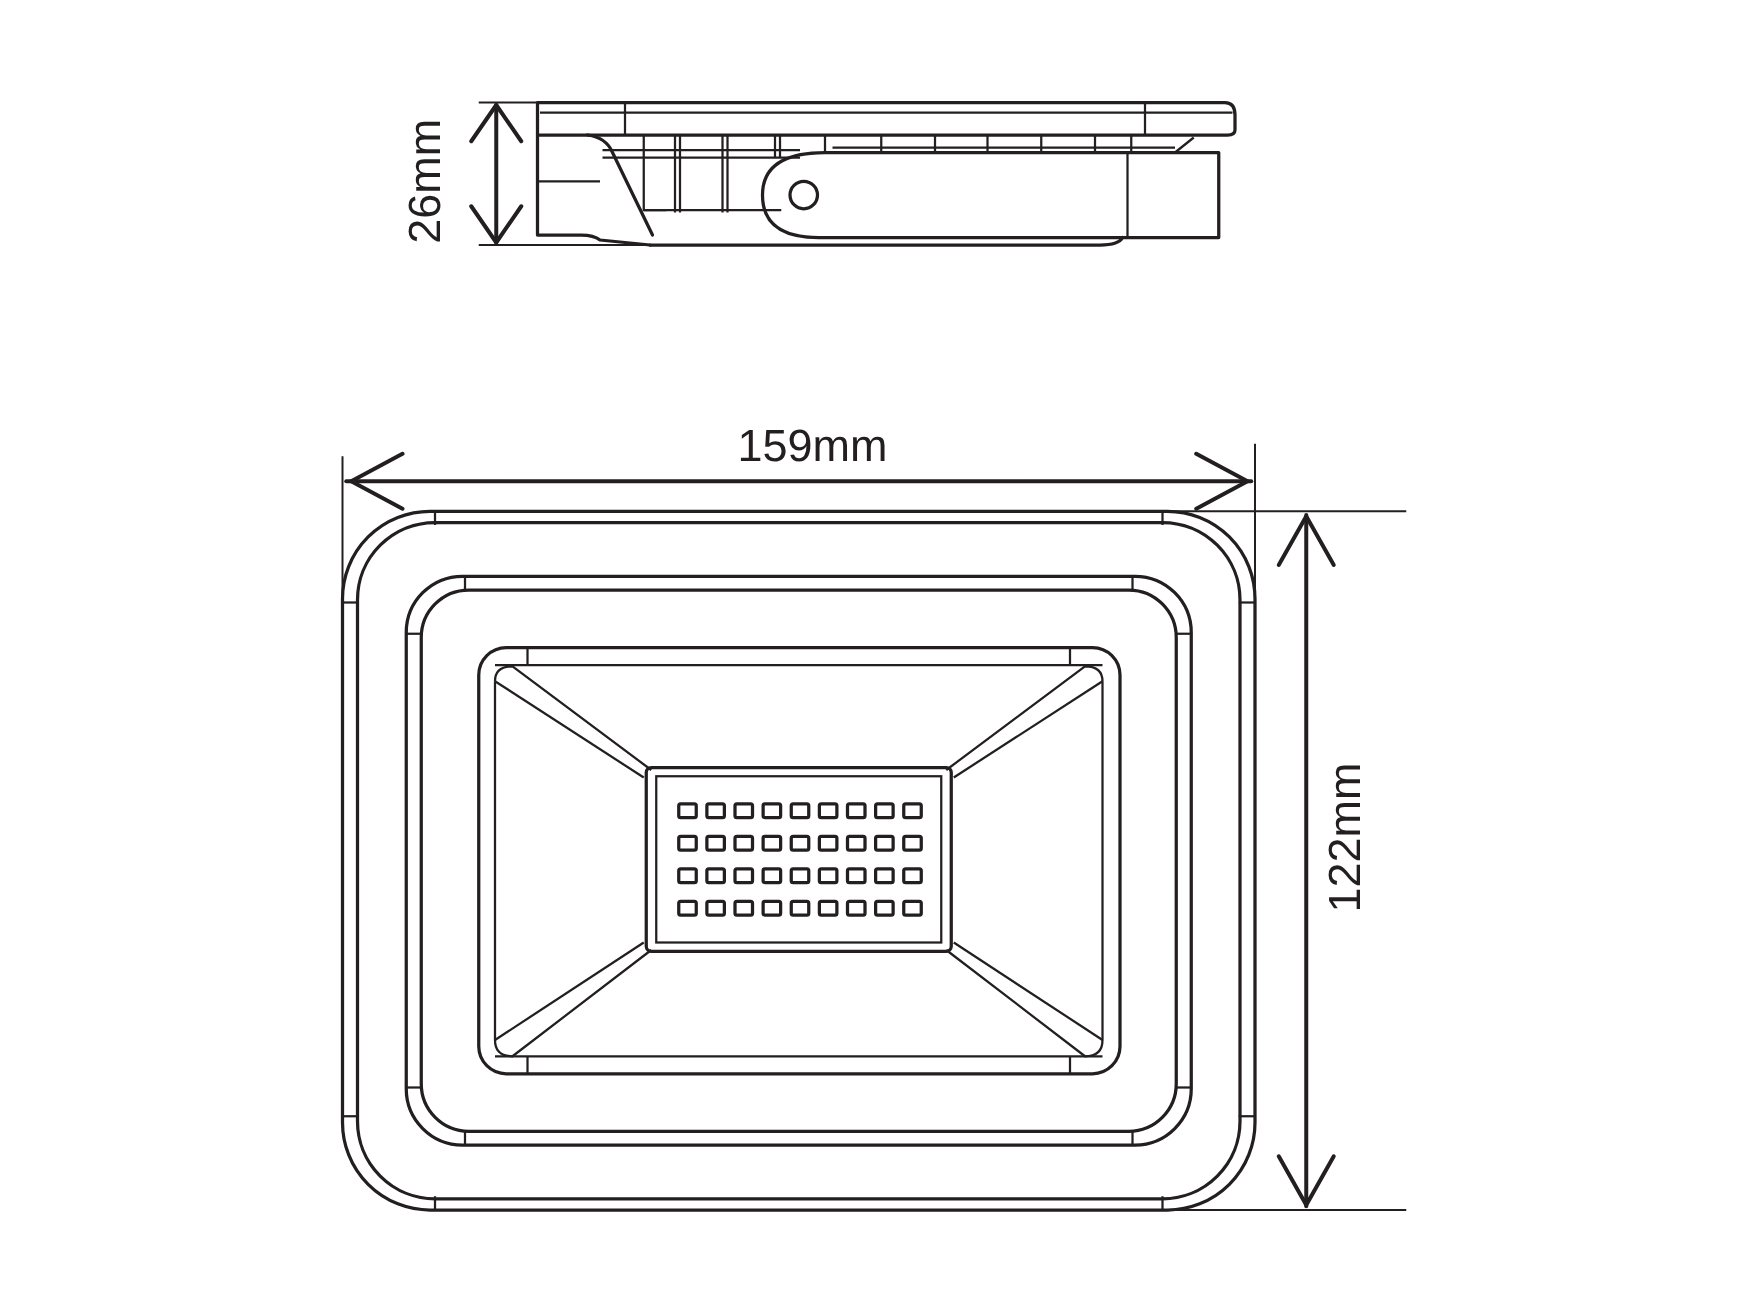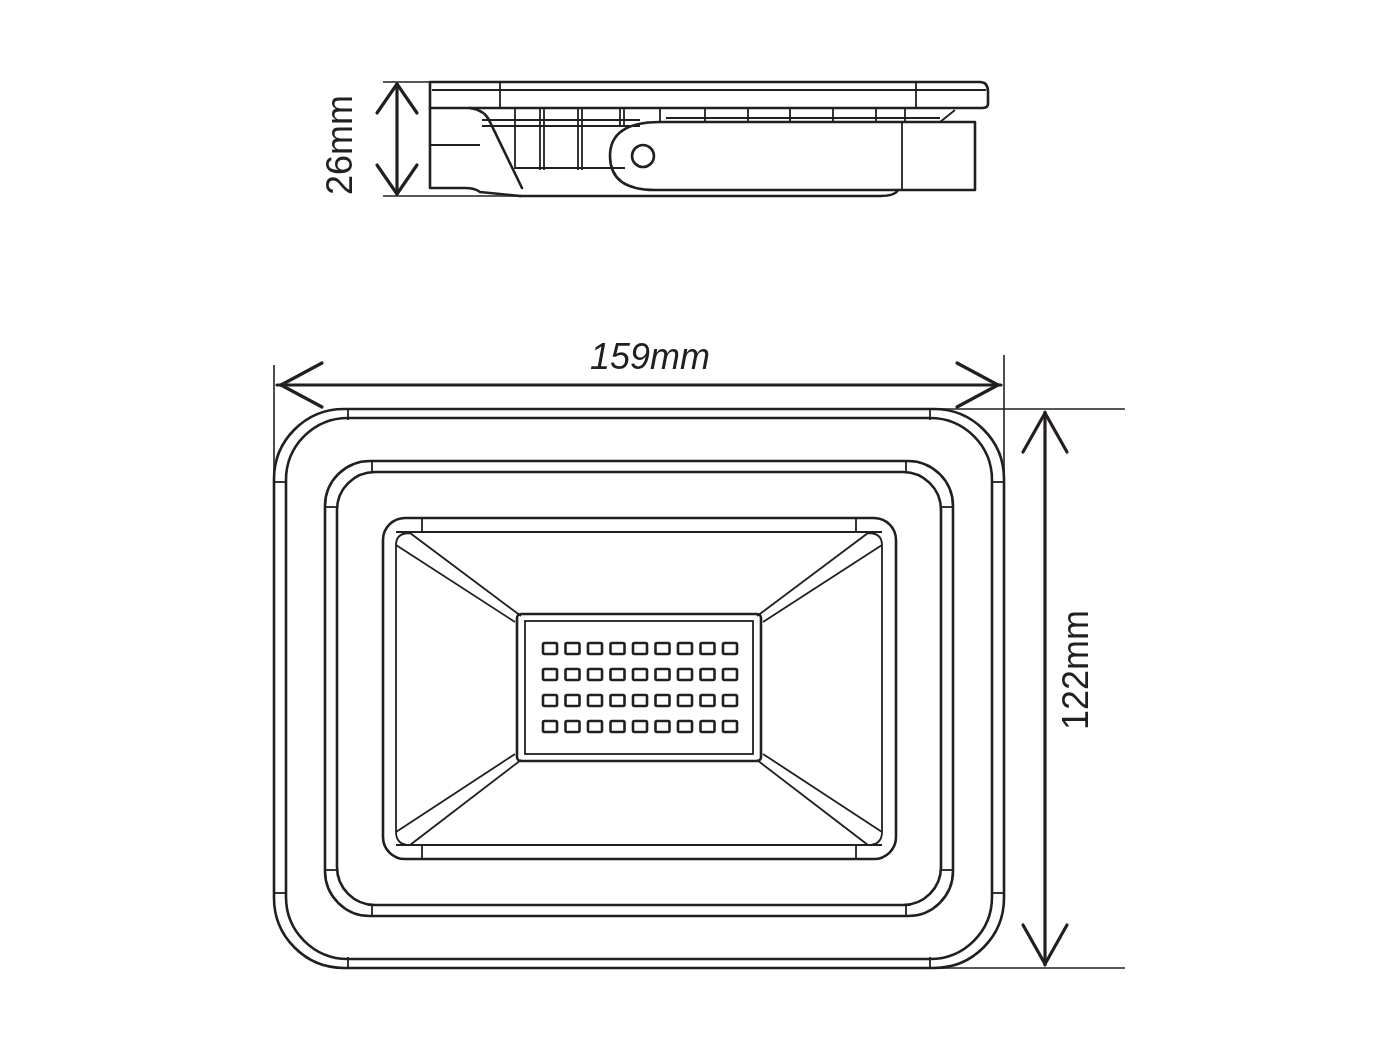--- a/index.html
+++ b/index.html
@@ -4,21 +4,21 @@
   <style>
     html, body { margin: 0; padding: 0; background: #ffffff; }
     body { width: 1400px; height: 1050px; position: relative; overflow: hidden; }
     #drawing { position: absolute; left: 0; top: 0; width: 1400px; height: 1050px; }
     .ln { fill: none; stroke: #231f20; stroke-width: 2.6; stroke-linejoin: round; stroke-linecap: round; }
     .ln-thin { fill: none; stroke: #231f20; stroke-width: 1.8; }
     .dim { fill: none; stroke: #231f20; stroke-width: 3.2; stroke-linecap: round; stroke-linejoin: round; }
     .ext { fill: none; stroke: #231f20; stroke-width: 1.6; }
     .led { fill: #ffffff; stroke: #231f20; stroke-width: 2.6; }
     .label { position: absolute; font-family: "Liberation Sans", sans-serif; font-size: 36px; color: #231f20; white-space: nowrap; line-height: 1; }
-    .label-h { left: 590px; top: 339px; font-style: italic; }
+    .label-h { left: 590px; top: 339px; }
     .label-v1 { left: 340px; top: 145px; transform: translate(-50%, -50%) rotate(-90deg); }
     .label-v2 { left: 1076px; top: 670px; transform: translate(-50%, -50%) rotate(-90deg); }
   </style>
 </head>
 <body>
 
 <svg id="drawing" viewBox="0 0 1400 1050" xmlns="http://www.w3.org/2000/svg">
 
   <g>
 

